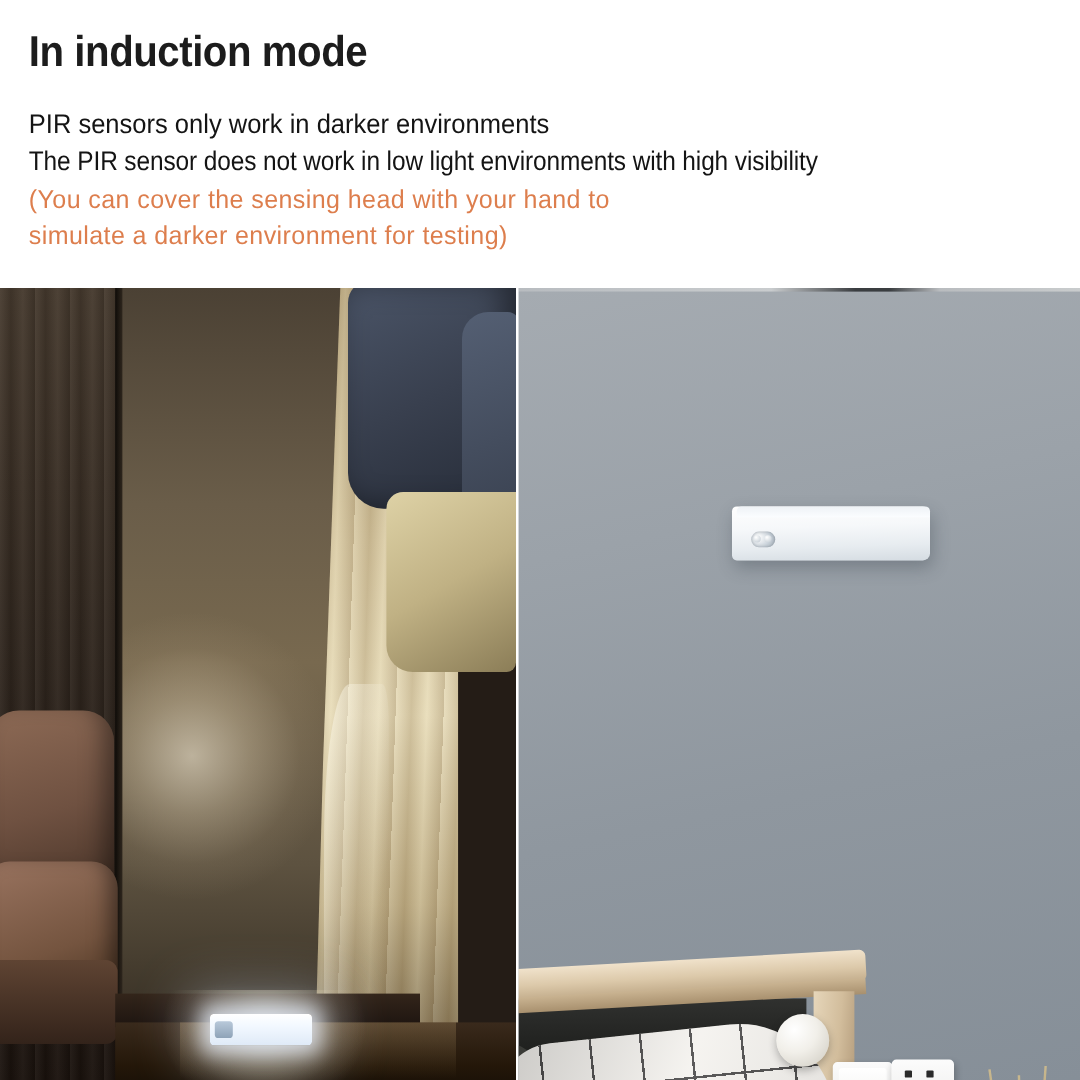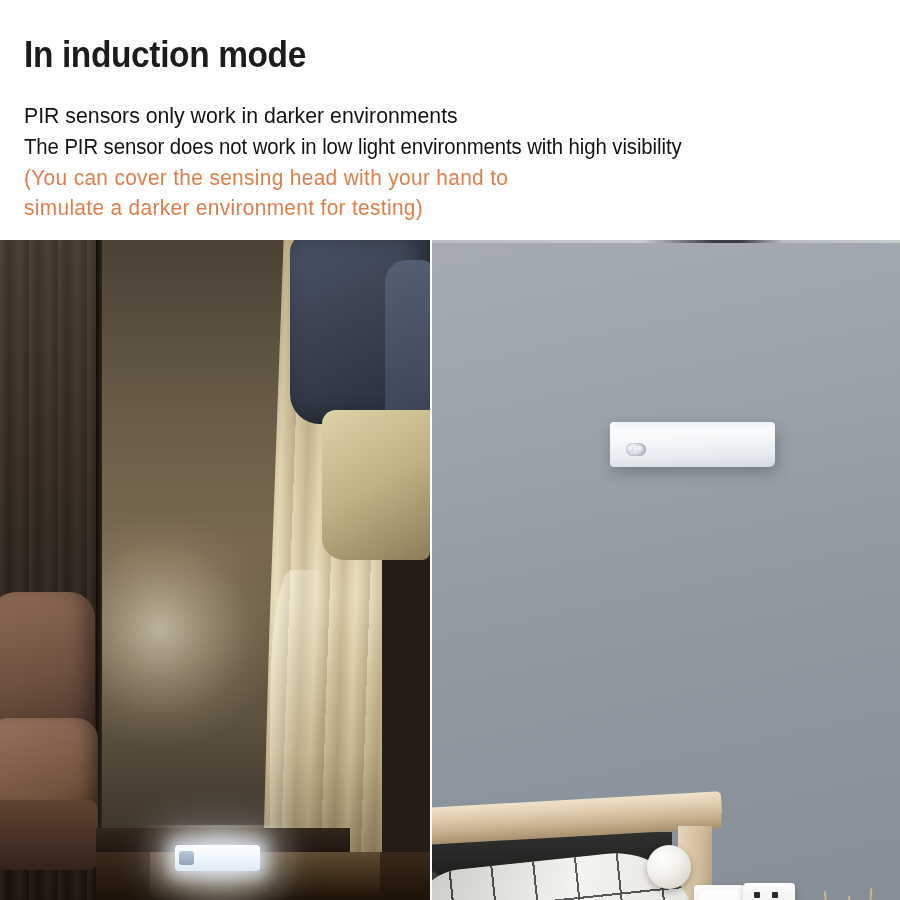--- a/index.html
+++ b/index.html
@@ -16,21 +16,21 @@
   #page {
     position: relative;
     width: 900px;
     height: 900px;
     background: #ffffff;
   }
 
   
   #header {
     position: absolute;
-    left: 0; top: 12px;
+    left: 0; top: 0;
     width: 890px; height: 240px;
     background: #ffffff;
     padding: 22px 0 0 24px;
   }
 
   #title {
     font-size: 36px;
     font-weight: 700;
     color: #1c1c1c;
     letter-spacing: -0.4px;

